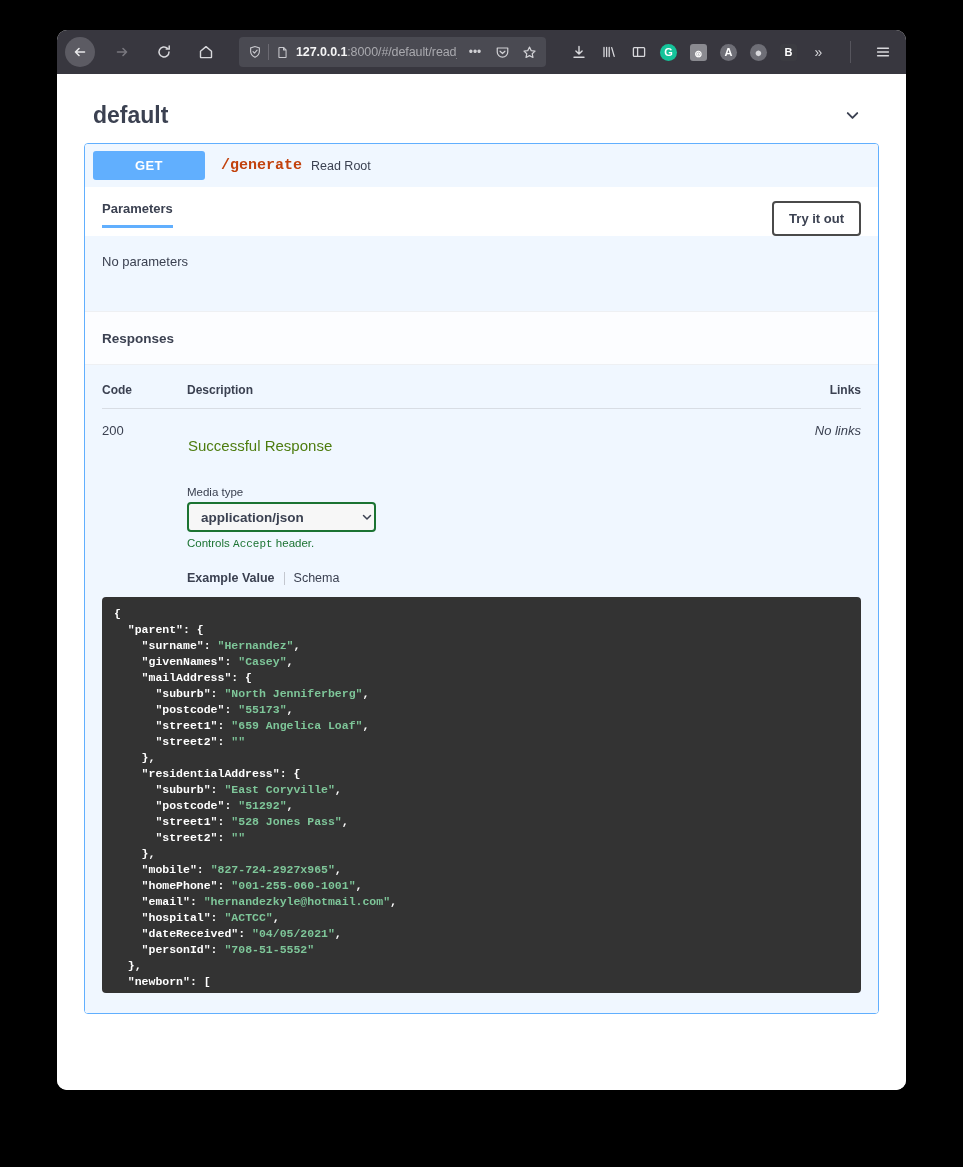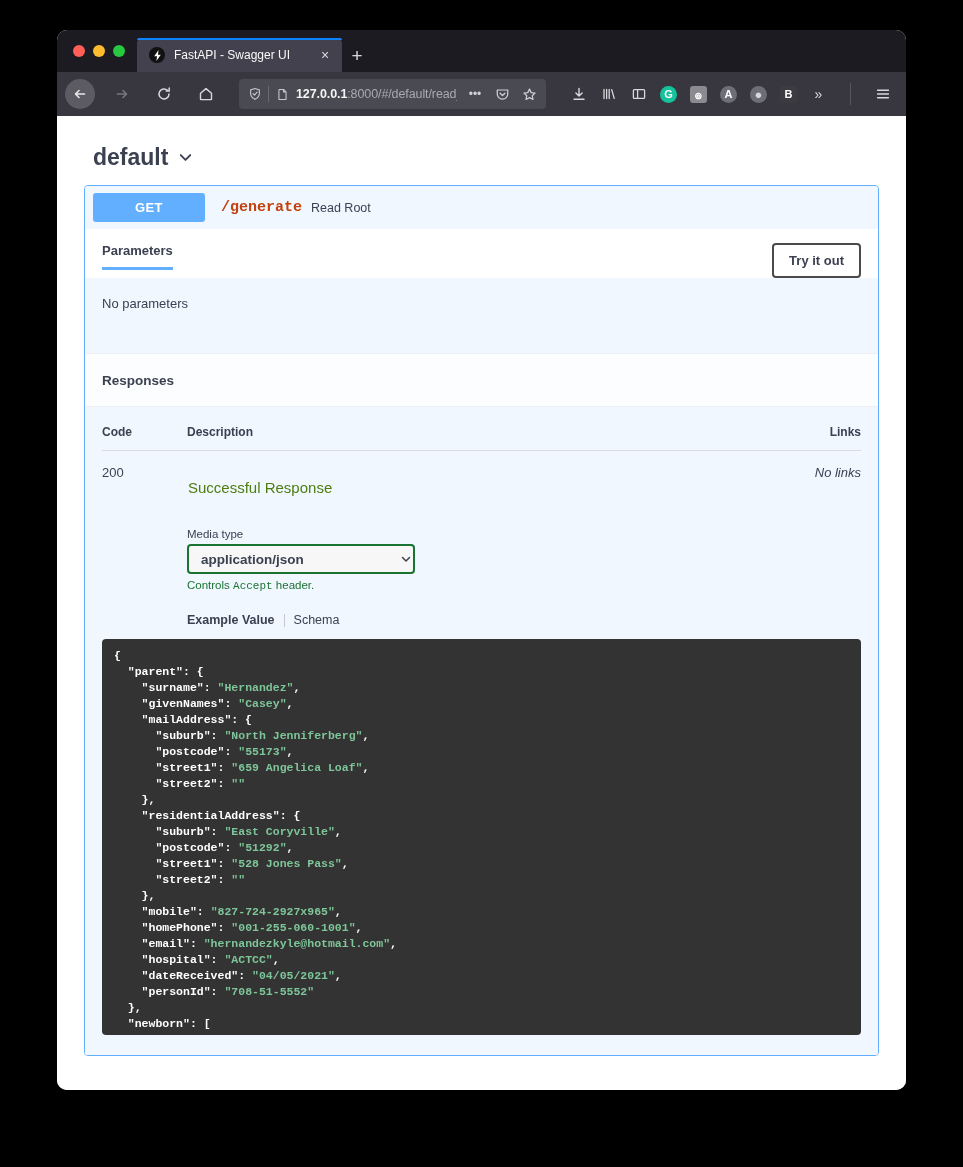--- a/index.html
+++ b/index.html
@@ -225,20 +225,21 @@
   .page {
     flex: 1;
     background: #ffffff;
     overflow: hidden;
     position: relative;
   }
 
   .section-header {
     display: flex;
     align-items: center;
+    justify-content: space-between;
     padding: 28px 36px 14px 36px;
   }
   .section-title {
     font-size: 23px;
     font-weight: bold;
     color: #3b4151;
     font-family: "Liberation Sans", sans-serif;
   }
   .chevron-toggle {
     color: #3b4151;
@@ -374,21 +375,21 @@
   .media-label {
     font-size: 11.5px;
     color: #3b4151;
     margin-top: 32px;
     margin-bottom: 4px;
   }
   .media-select {
     border: 2px solid #1b7332;
     border-radius: 4px;
     background: #f7f7f7;
-    width: 228px;
+    width: 189px;
     height: 30px;
     display: flex;
     align-items: center;
     justify-content: space-between;
     padding: 0 0 0 12px;
   }
   .media-value {
     font-size: 13.5px;
     font-weight: bold;
     color: #3b4151;
@@ -437,39 +438,20 @@
   }
   .code-block .s { color: #7ec699; }
 
   svg { display: block; }
 </style>
 </head>
 <body>
 
 <div class="browser-window">
 
-  <div class="tab-strip">
-    <div class="traffic-lights">
-      <div class="light red"></div>
-      <div class="light yellow"></div>
-      <div class="light green"></div>
-    </div>
-
-    <div class="tab">
-      <span class="favicon">
-        <svg width="11" height="11" viewBox="0 0 10 10">
-            <path d="M6 0 L2 5.6 H4.6 L4 10 L8 4.4 H5.4 Z" fill="#ffffff"></path>
-          </svg>
-      </span>
-      <span class="tab-title">FastAPI - Swagger UI</span>
-      <span class="tab-close">×</span>
-    </div>
-
-    <div class="new-tab">+</div>
-  </div>
 
   <div class="nav-bar">
     <div class="nav-btn back">
       <svg width="16" height="16" viewBox="0 0 16 16" fill="none" stroke="#e8e8ea" stroke-width="1.6" stroke-linecap="round" stroke-linejoin="round">
           <path d="M12.5 8H3.5M7 4.5 3.5 8 7 11.5"></path>
         </svg>
     </div>
     <div class="nav-btn forward">
       <svg width="16" height="16" viewBox="0 0 16 16" fill="none" stroke="#78777e" stroke-width="1.6" stroke-linecap="round" stroke-linejoin="round">
           <path d="M3.5 8h9M9 4.5 12.5 8 9 11.5"></path>

